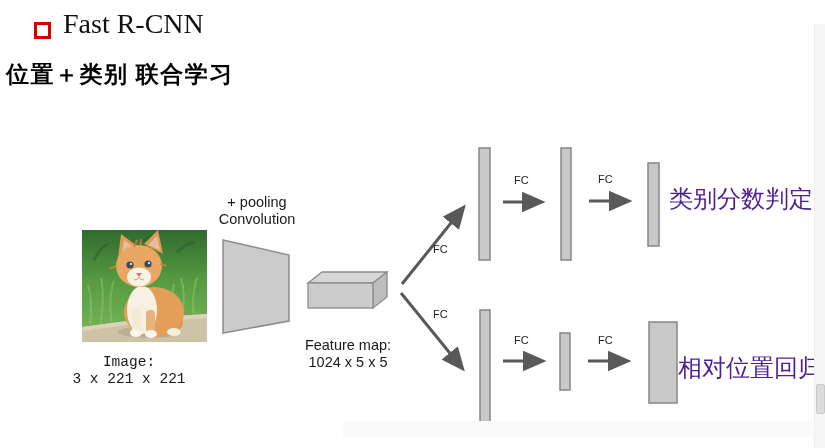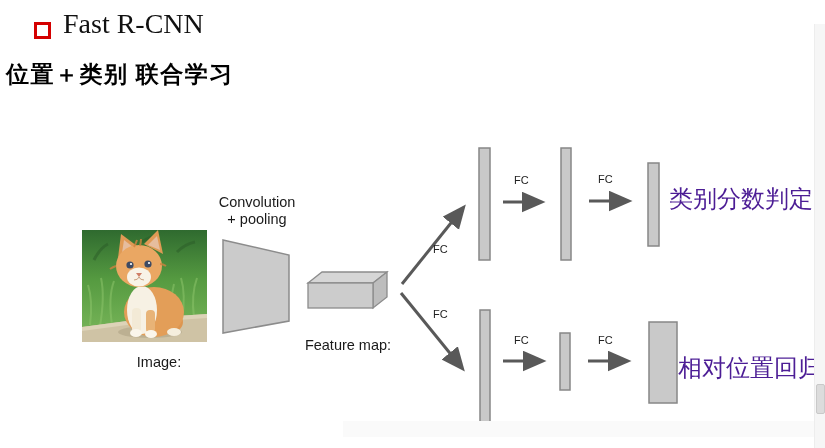--- a/index.html
+++ b/index.html
@@ -9,21 +9,21 @@
   }
   .abs{position:absolute;}
   
   .bullet{left:34px;top:22px;width:11px;height:11px;border:3px solid #d40000;}
   .title{left:63px;top:8px;font-family:"Liberation Serif",serif;font-size:28px;color:#111;white-space:nowrap;}
   .subtitle{left:6px;top:59px;font-family:"Liberation Serif",serif;font-weight:bold;font-size:23px;
     letter-spacing:1.5px;color:#000;white-space:nowrap;}
   
   .lbl{font-size:14.5px;line-height:16.5px;text-align:center;color:#1a1a1a;white-space:nowrap;}
   .conv-lbl{left:206px;top:194px;width:102px;}
-  .img-lbl{left:84px;top:354px;width:150px;}
+  .img-lbl{left:54px;top:354px;width:150px;font-family:Liberation Mono, monospace;}
   .feat-lbl{left:288px;top:337px;width:120px;}
   .fc{font-size:11px;color:#222;white-space:nowrap;}
   .fc-diag-top{left:433px;top:243px;}
   .fc-diag-bot{left:433px;top:308px;}
   .fc-t1{left:514px;top:174px;}
   .fc-t2{left:598px;top:173px;}
   .fc-b1{left:514px;top:334px;}
   .fc-b2{left:598px;top:334px;}
   .out-lbl{font-family:Liberation Sans, sans-serif;font-size:24px;color:#4c1d95;white-space:nowrap;}
   .out-class{left:669px;top:183px;}
@@ -125,28 +125,30 @@
     <line x1="589" y1="201" x2="628" y2="201" stroke="#595959" stroke-width="3" marker-end="url(#ah)"></line>
 
     <rect x="480" y="310" width="10" height="112" fill="#c9c9c9" stroke="#878787" stroke-width="1.5"></rect>
     <rect x="560" y="333" width="10" height="57" fill="#c9c9c9" stroke="#878787" stroke-width="1.5"></rect>
     <rect x="649" y="322" width="28" height="81" fill="#c9c9c9" stroke="#878787" stroke-width="1.5"></rect>
     <line x1="503" y1="361" x2="542" y2="361" stroke="#595959" stroke-width="3" marker-end="url(#ah)"></line>
     <line x1="588" y1="361" x2="627" y2="361" stroke="#595959" stroke-width="3" marker-end="url(#ah)"></line>
   </svg>
 
   <div class="abs lbl conv-lbl">
+    <div>+ pooling</div>
     <div>Convolution</div>
-    <div>+ pooling</div>
   </div>
   <div class="abs lbl img-lbl">
     <div>Image:</div>
+    <div>3 x 221 x 221</div>
   </div>
   <div class="abs lbl feat-lbl">
     <div>Feature map:</div>
+    <div>1024 x 5 x 5</div>
   </div>
 
   <div class="abs fc fc-diag-top">FC</div>
   <div class="abs fc fc-diag-bot">FC</div>
   <div class="abs fc fc-t1">FC</div>
   <div class="abs fc fc-t2">FC</div>
   <div class="abs fc fc-b1">FC</div>
   <div class="abs fc fc-b2">FC</div>
 
   <div class="abs out-lbl out-class">类别分数判定</div>

